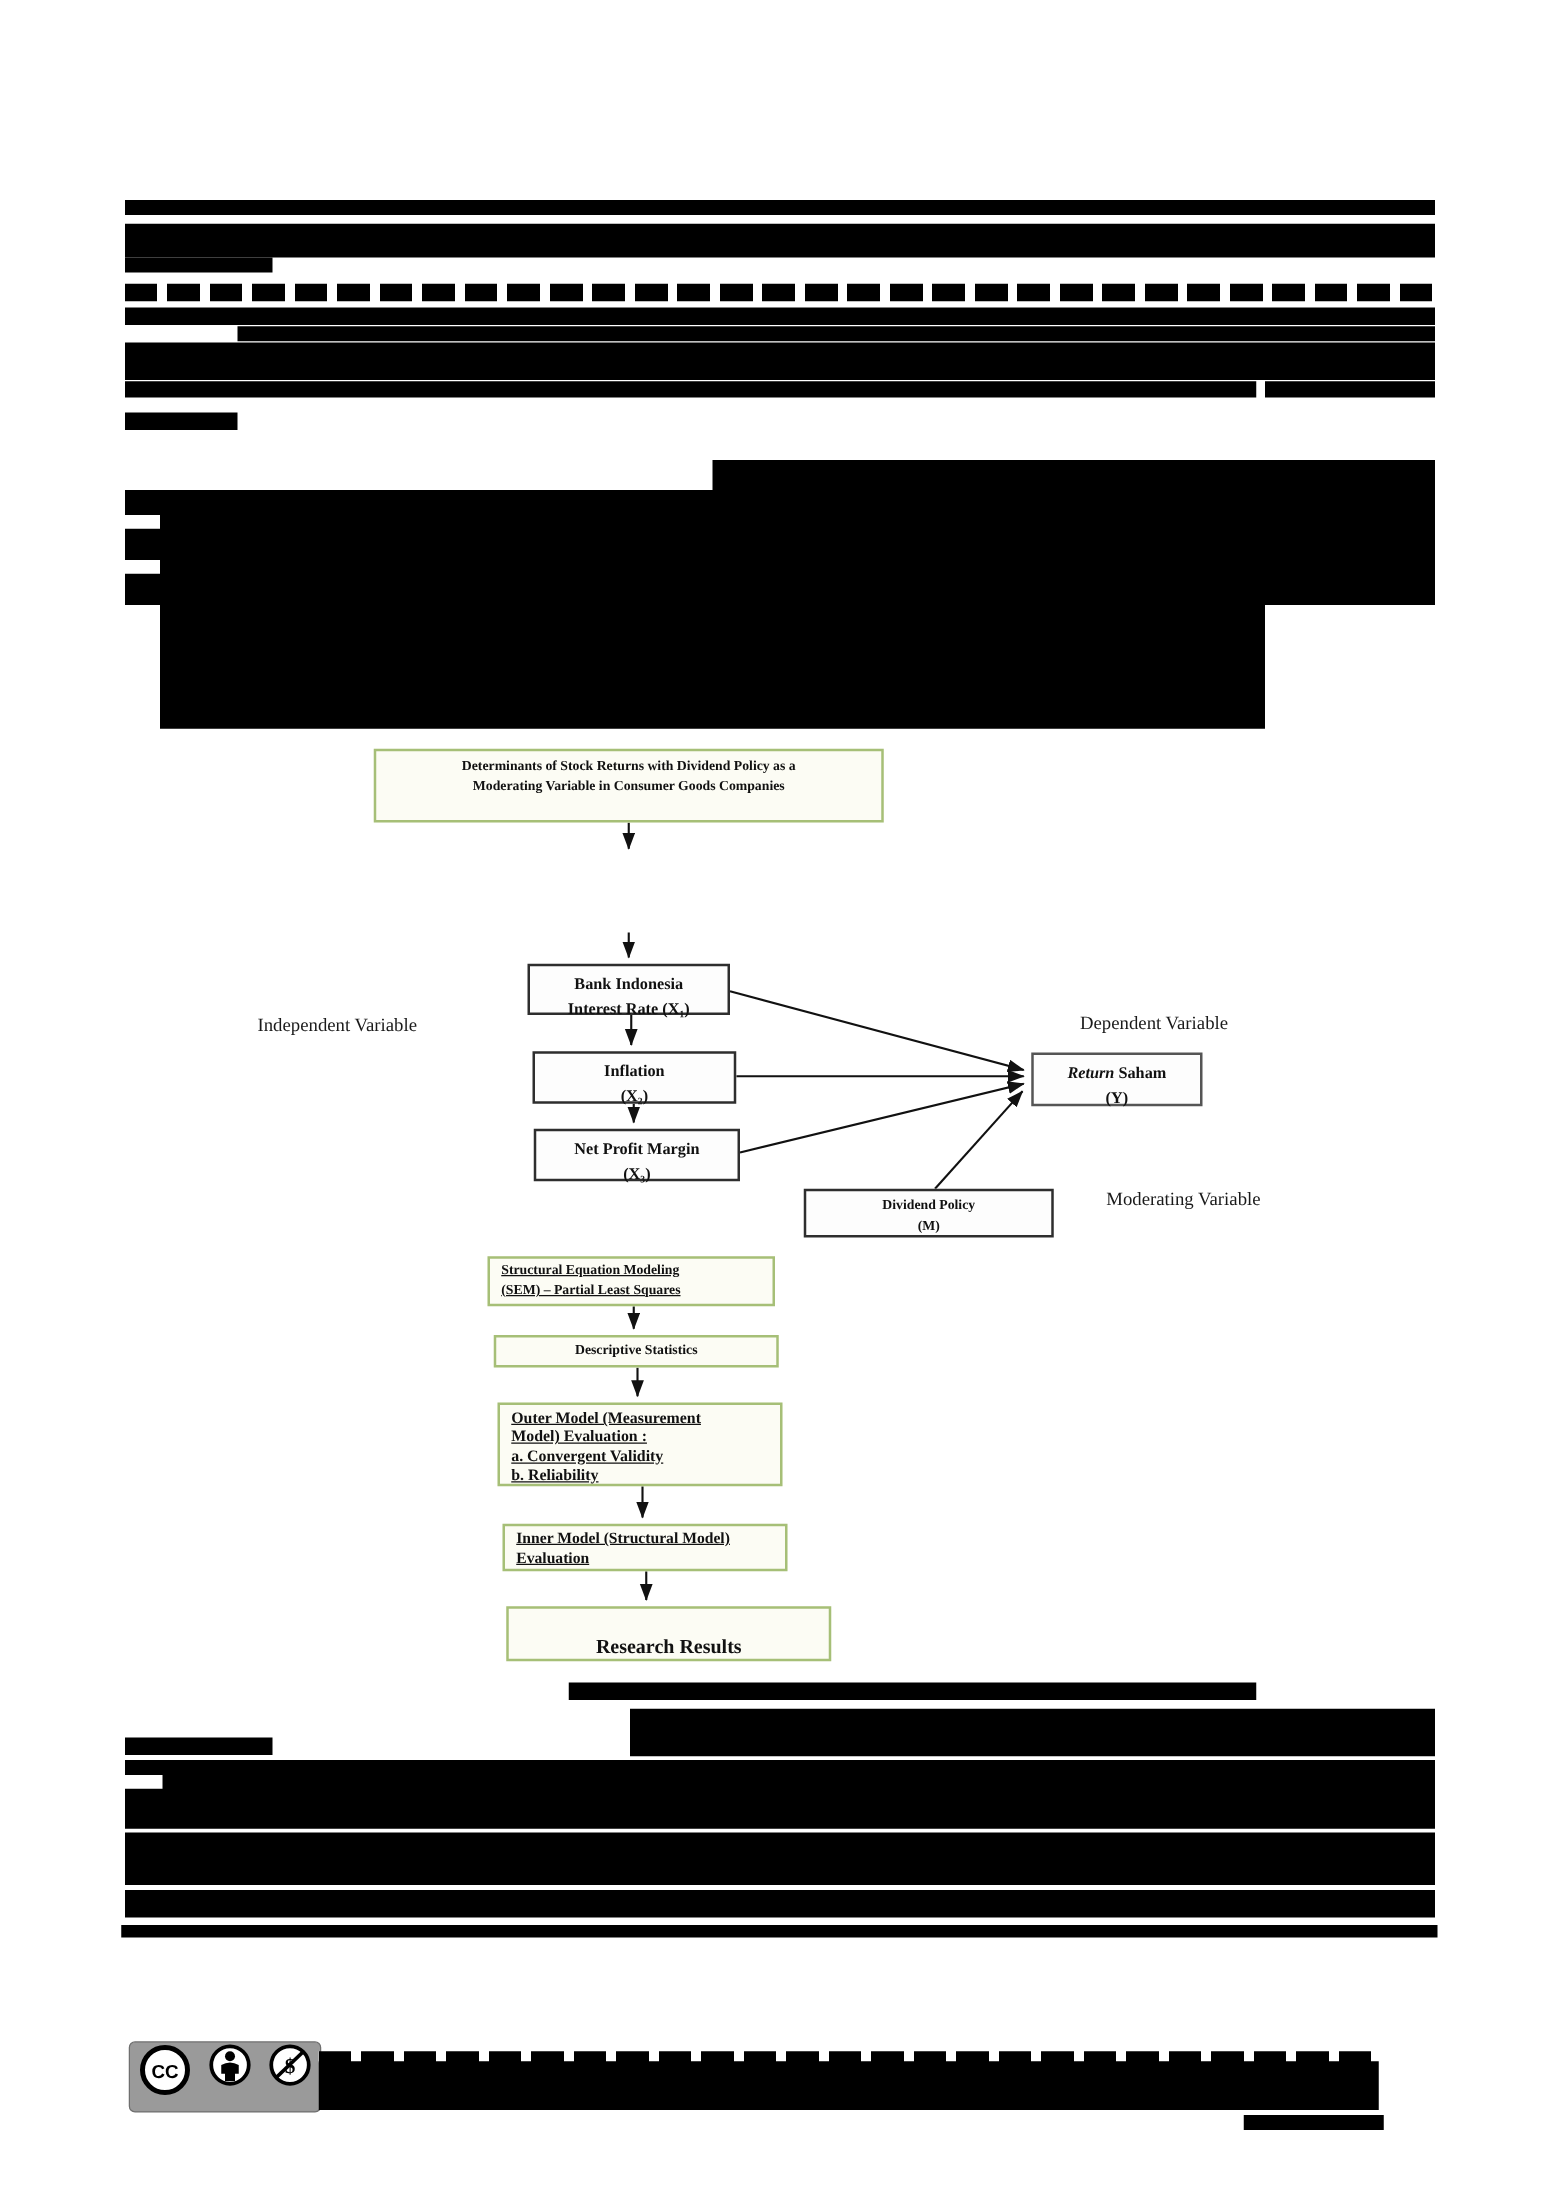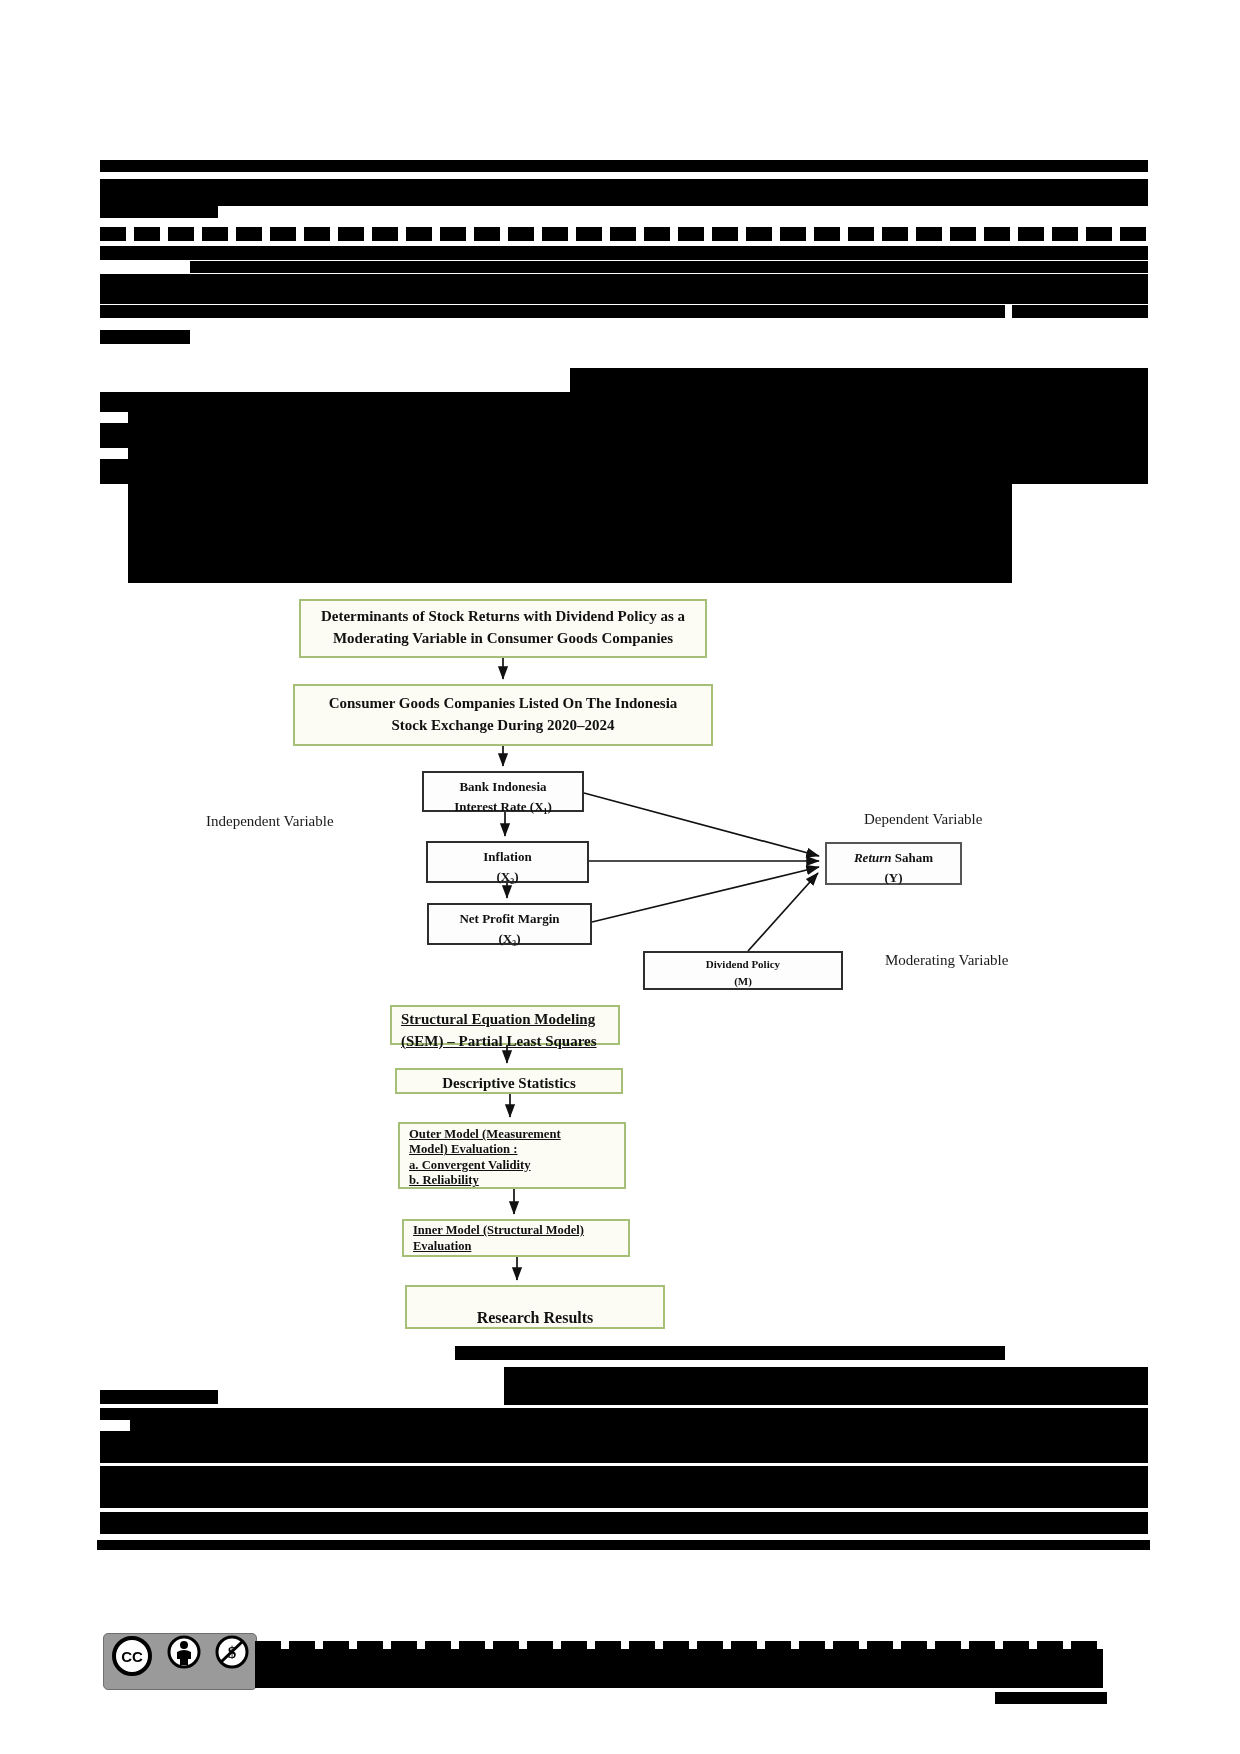--- a/index.html
+++ b/index.html
@@ -11,21 +11,21 @@
   
   .banner{position:absolute;left:97px;top:63px;width:918px;height:77px;background:#000;}
   .logobox{position:absolute;left:10px;top:9px;width:70px;height:66px;background:#fff;border-radius:8px;
            display:flex;align-items:center;justify-content:center;}
   .doiwrap{position:absolute;left:583px;top:44px;height:27px;display:flex;align-items:center;
            font-size:16px;font-weight:bold;}
   .doiprefix{background:#fff;color:#1b3fd0;text-decoration:underline;padding:2px 1px 2px 6px;}
   .doisuffix{color:#2f6fe0;text-decoration:underline;padding:2px 4px 2px 0;letter-spacing:.5px;}
   
   .gbox{position:absolute;border:2px solid #a6bf77;background:#fcfcf4;text-align:center;
-        font-weight:bold;font-size:15px;line-height:1.45;padding-top:5px;box-sizing:border-box;}
+        font-weight:bold;font-size:11px;line-height:1.45;padding-top:5px;box-sizing:border-box;}
   .gbox.left{text-align:left;padding-left:9px;padding-right:4px;text-decoration:underline;}
   .kbox{position:absolute;border:2px solid #2e2e2e;background:#fdfdfd;text-align:center;
         font-weight:bold;font-size:13px;line-height:1.5;padding-top:4px;box-sizing:border-box;}
   .fline{display:block;}
   .fclabel{position:absolute;font-size:15px;color:#1a1a1a;white-space:nowrap;}
   .arrows{position:absolute;left:0;top:0;pointer-events:none;}
   
   .badge{position:absolute;left:103px;top:1633px;width:152px;height:55px;background:#9a9a9a;
          border:1px solid #6f6f6f;border-radius:5px;display:flex;align-items:flex-start;justify-content:space-around;}
   .cclabels{position:absolute;left:146px;top:1768px;width:100px;display:flex;gap:22px;
@@ -75,24 +75,20 @@
       <line x1="514" y1="1189" x2="514" y2="1214" marker-end="url(#ah)"></line>
       <line x1="517" y1="1257" x2="517" y2="1280" marker-end="url(#ah)"></line>
     </g>
   </svg>
 
   <div class="gbox" style="left:299px;top:599px;width:408px;height:59px">
     <span class="fline">Determinants of Stock Returns with Dividend Policy as a</span>
     <span class="fline">Moderating Variable in Consumer Goods Companies</span>
   </div>
 
-  <div class="gbox" style="left:293px;top:684px;width:420px;height:62px;padding-top:7px">
-    <span class="fline">Consumer Goods Companies Listed On The Indonesia</span>
-    <span class="fline">Stock Exchange During 2020–2024</span>
-  </div>
 
   <div class="kbox" style="left:422px;top:771px;width:162px;height:41px">
     <span class="fline">Bank Indonesia</span>
     <span class="fline">Interest Rate (X₁)</span>
   </div>
 
   <div class="kbox" style="left:426px;top:841px;width:163px;height:42px">
     <span class="fline">Inflation</span>
     <span class="fline">(X₂)</span>
   </div>

